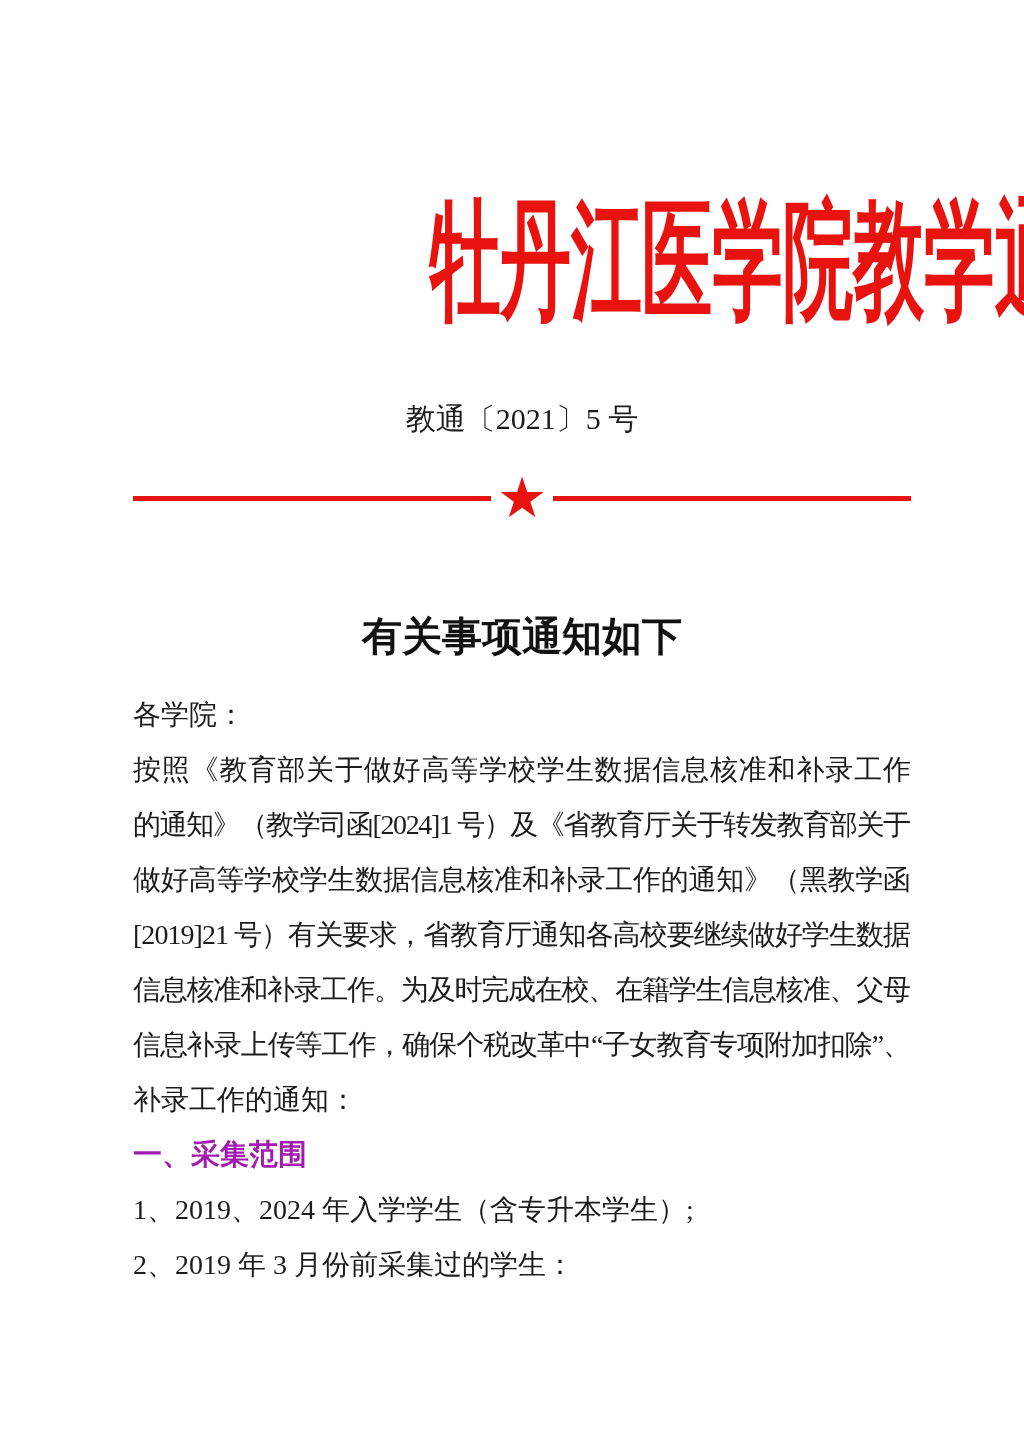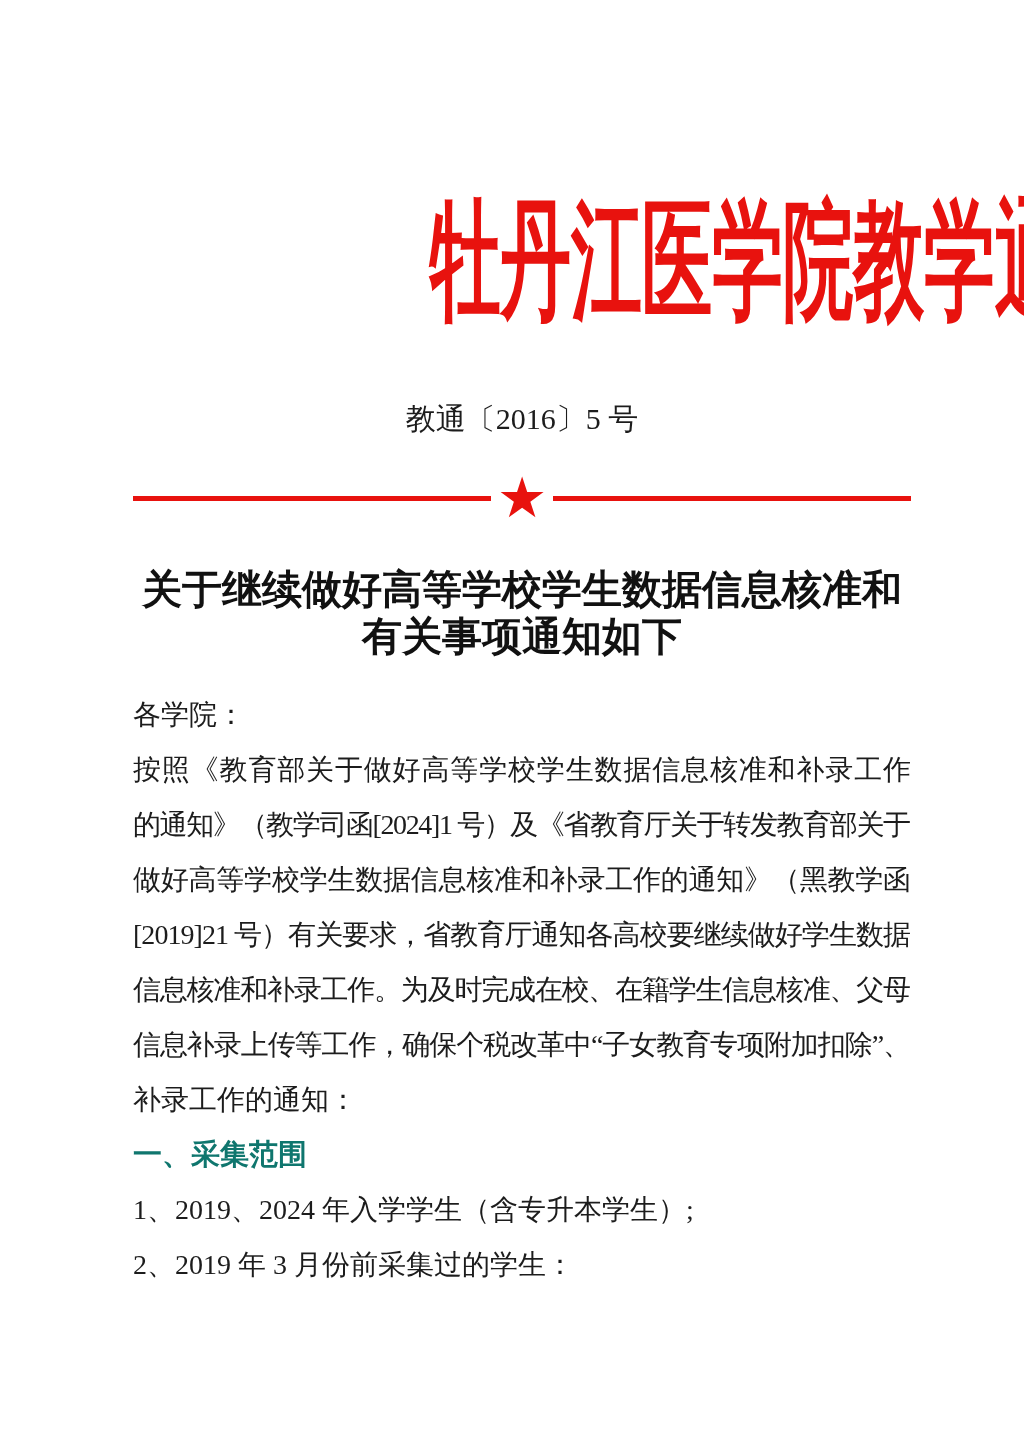--- a/index.html
+++ b/index.html
@@ -79,44 +79,44 @@
     line-height: 55px;
     color: var(--ink);
   }
   .body p { margin: 0; padding: 0; white-space: nowrap; }
   .indent { padding-left: 56px; }
   .heading {
     font-family: "Liberation Sans", "DejaVu Sans", sans-serif;
     font-weight: bold;
     font-size: 29px;
     padding-left: 56px;
-    color: #0f766e;
+    color: #a21caf;
   }
   .item { padding-left: 10px; }
 </style>
 </head>
 <body>
 
 <div class="page">
   <div class="content">
 
     <div class="masthead">
       <span class="masthead-text" style="transform: scaleX(0.543077);">牡丹江医学院教学通知</span>
     </div>
 
-    <div class="doc-number">教通〔2016〕5 号</div>
+    <div class="doc-number">教通〔2021〕5 号</div>
 
     <div class="divider">
       <span class="seg"></span>
       <span class="star">★</span>
       <span class="seg"></span>
     </div>
 
     <h1 class="title">
-      <span>关于继续做好高等学校学生数据信息核准和</span><br>
+      <br>
       <span>有关事项通知如下</span>
     </h1>
 
     <div class="body">
       <p class="salutation">各学院：</p>
 
       <p class="line indent">
         <span style="letter-spacing: 0.846154px;">按照《教育部关于做好高等学校学生数据信息核准和补录工作</span></p>
       <p class="line">
         <span style="letter-spacing: -1.38352px;">的通知》（教学司函[2024]1 号）及《省教育厅关于转发教育部关于</span></p>

